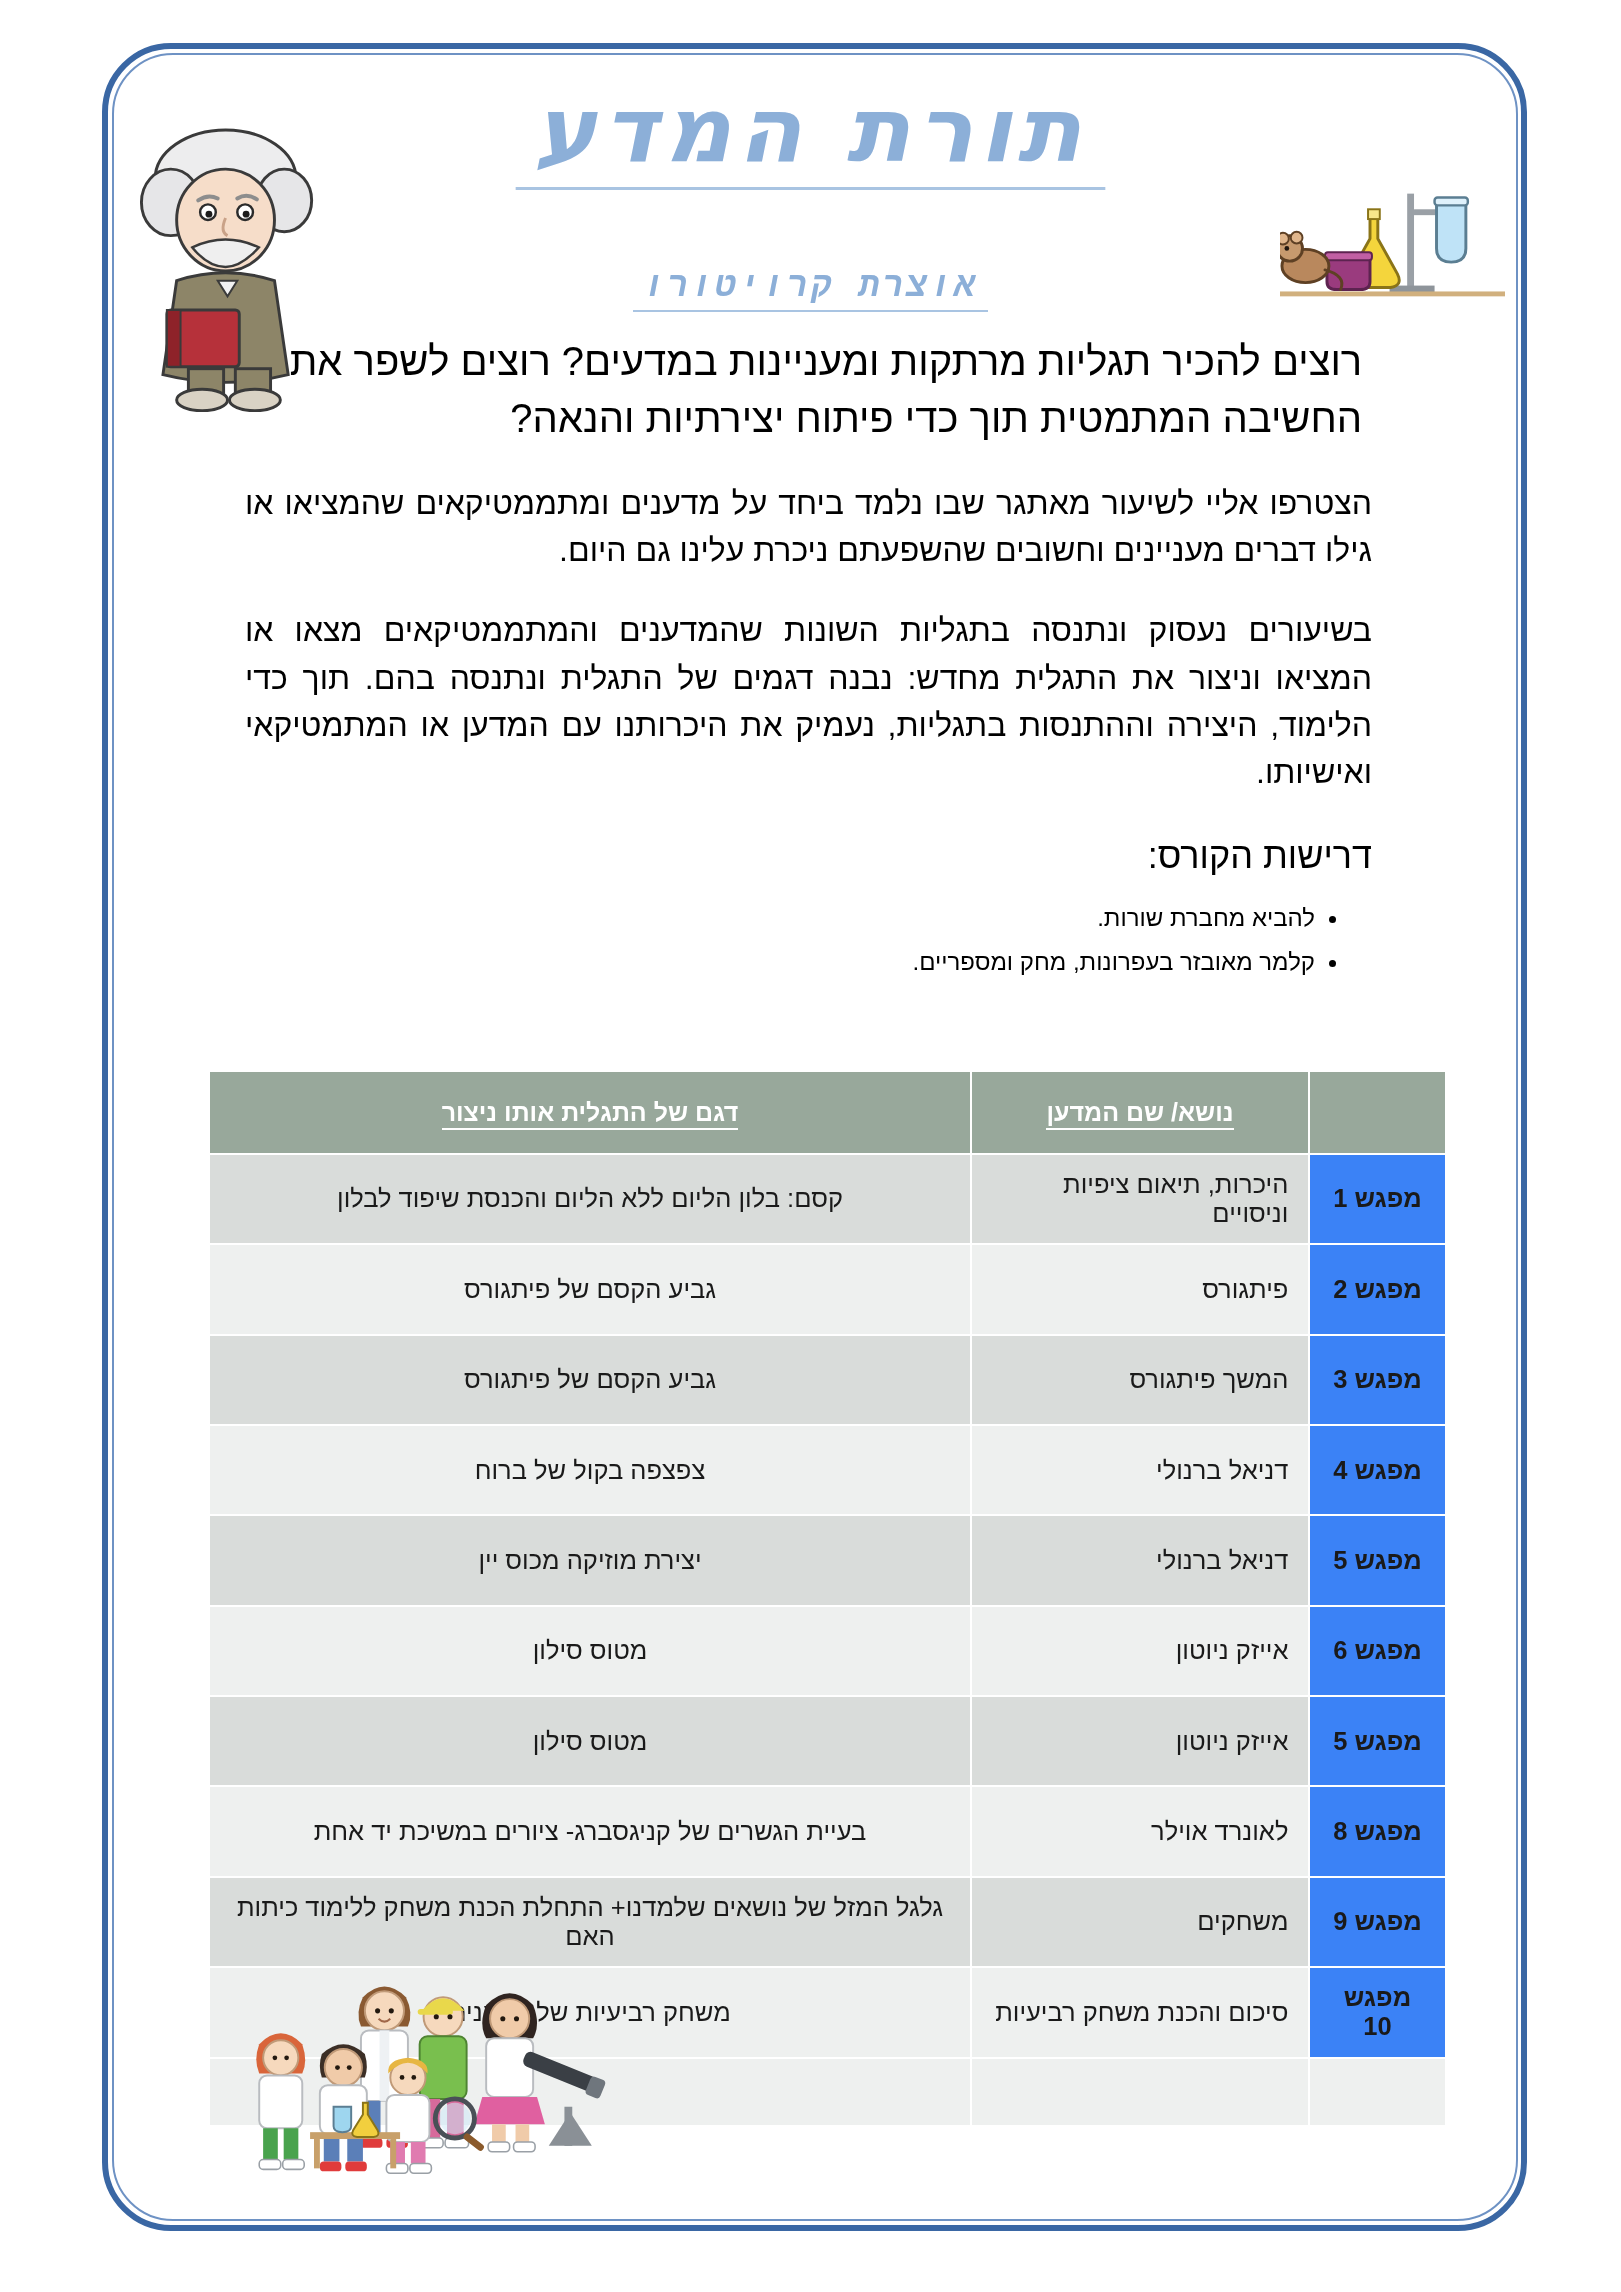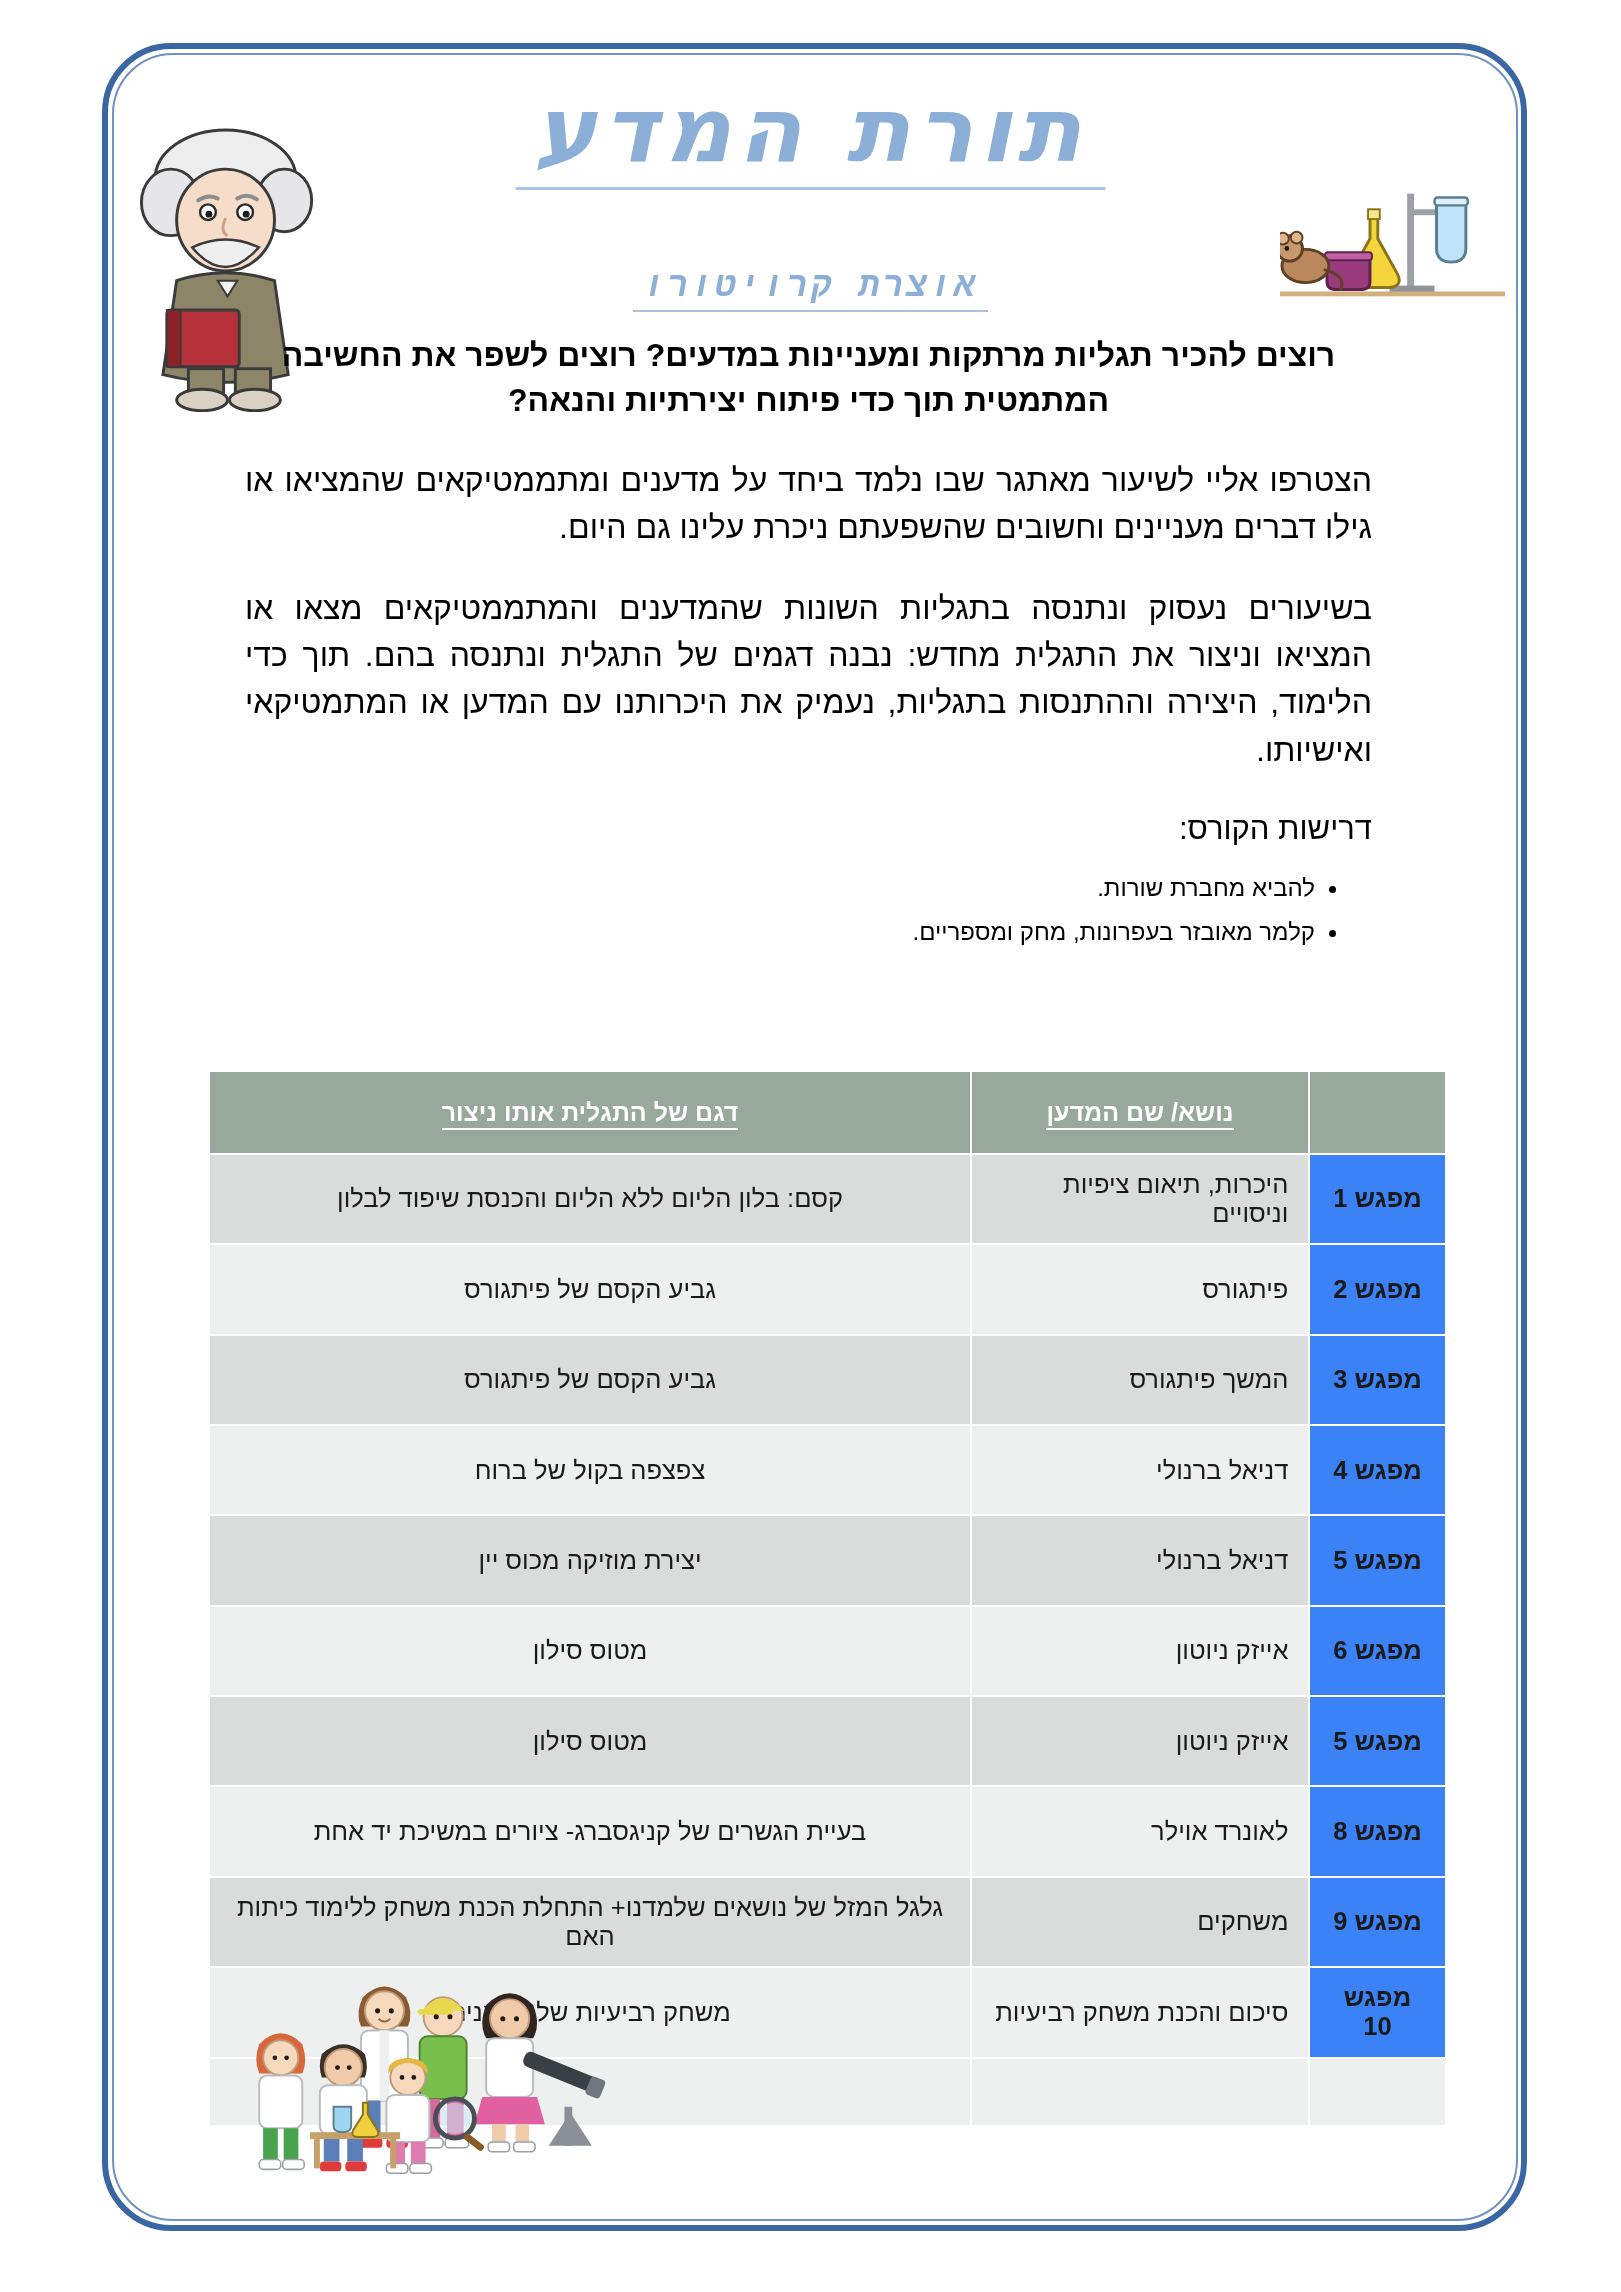--- a/index.html
+++ b/index.html
@@ -80,38 +80,38 @@
   
   .content{
     position:absolute;
     left:245px;top:333px;
     width:1127px;
     text-align:right;
     direction:rtl;
   }
   h2.lead{
     margin:0;
-    font-size:32px;
-    font-weight:700;
+    font-size:40px;
+    font-weight:400;
     line-height:1.42;
     color:#000;
-    text-align:center;
+    text-align:right;
     padding:0 9.8px;
   }
   p.para{
     margin:33px 0 0 0;
     font-size:32px;
     line-height:1.48;
     color:#000;
     text-align:justify;
     text-align-last:right;
   }
   p.req{
     margin:33px 0 0 0;
-    font-size:31px;
+    font-size:36px;
     line-height:1.45;
     color:#000;
   }
   ul.reqs{
     margin:13.7px 0 0 0;
     padding:0 57px 0 0;
     list-style:disc;
   }
   ul.reqs li{
     font-size:24px;

